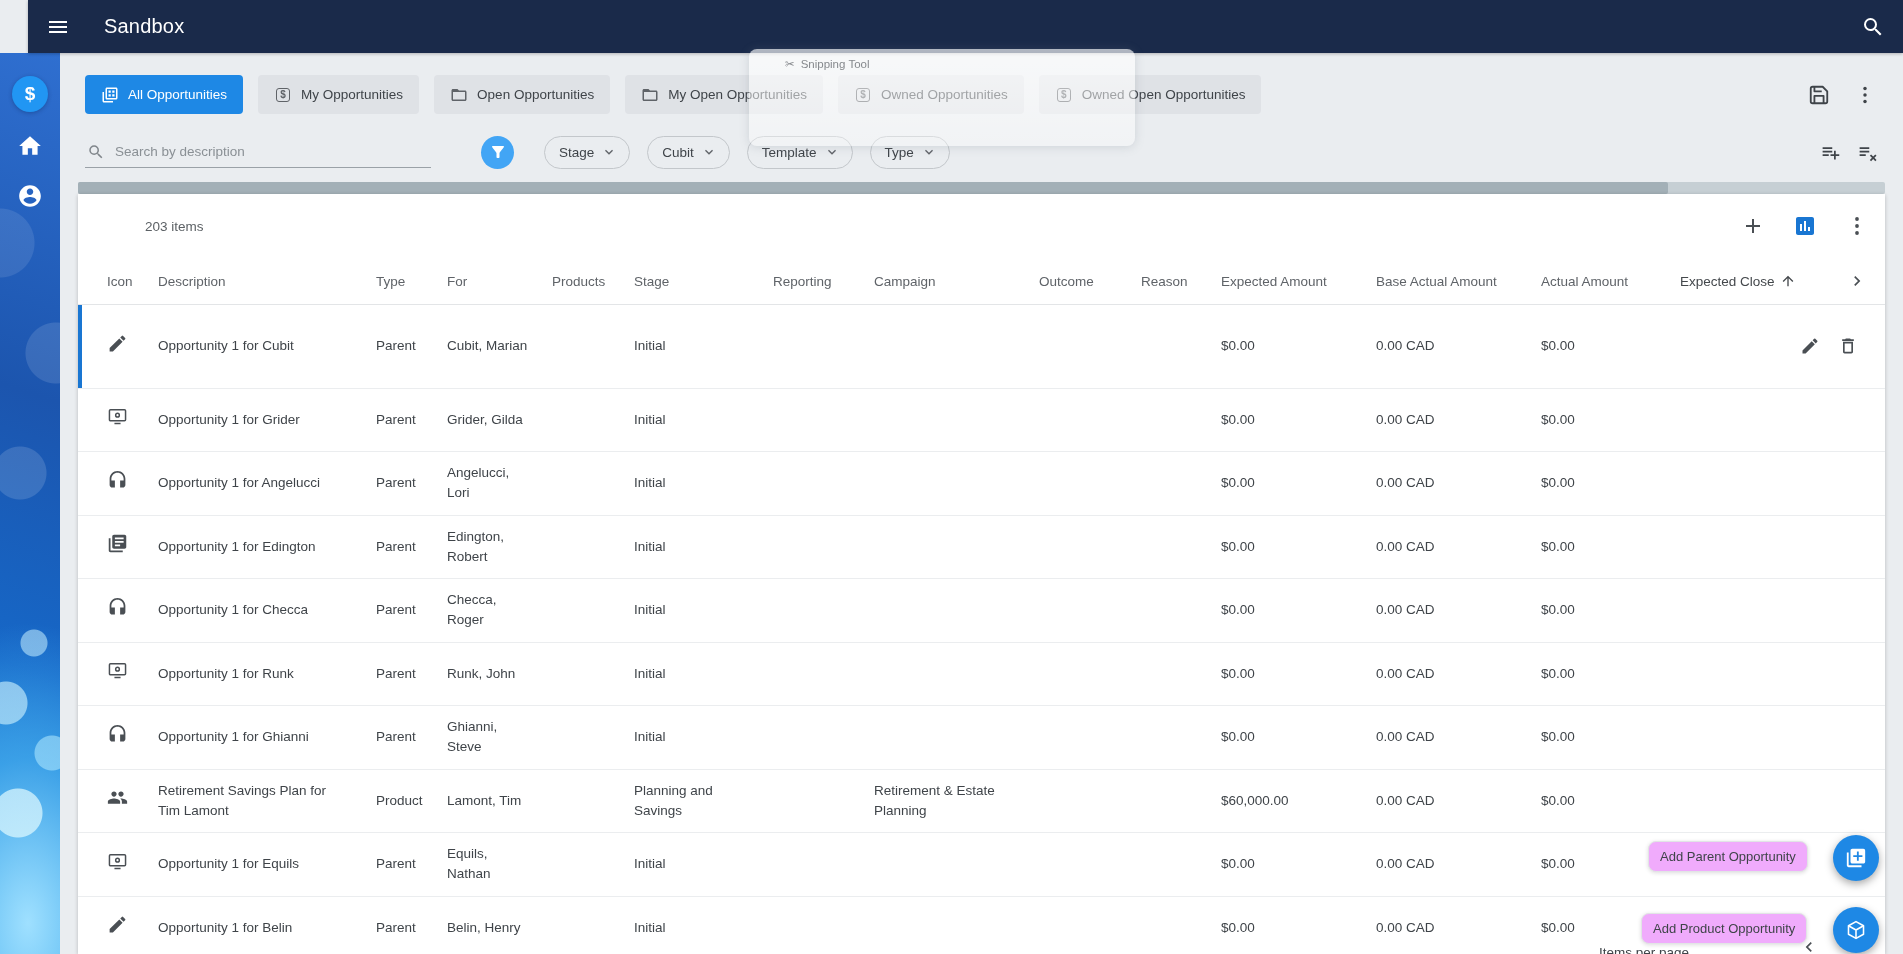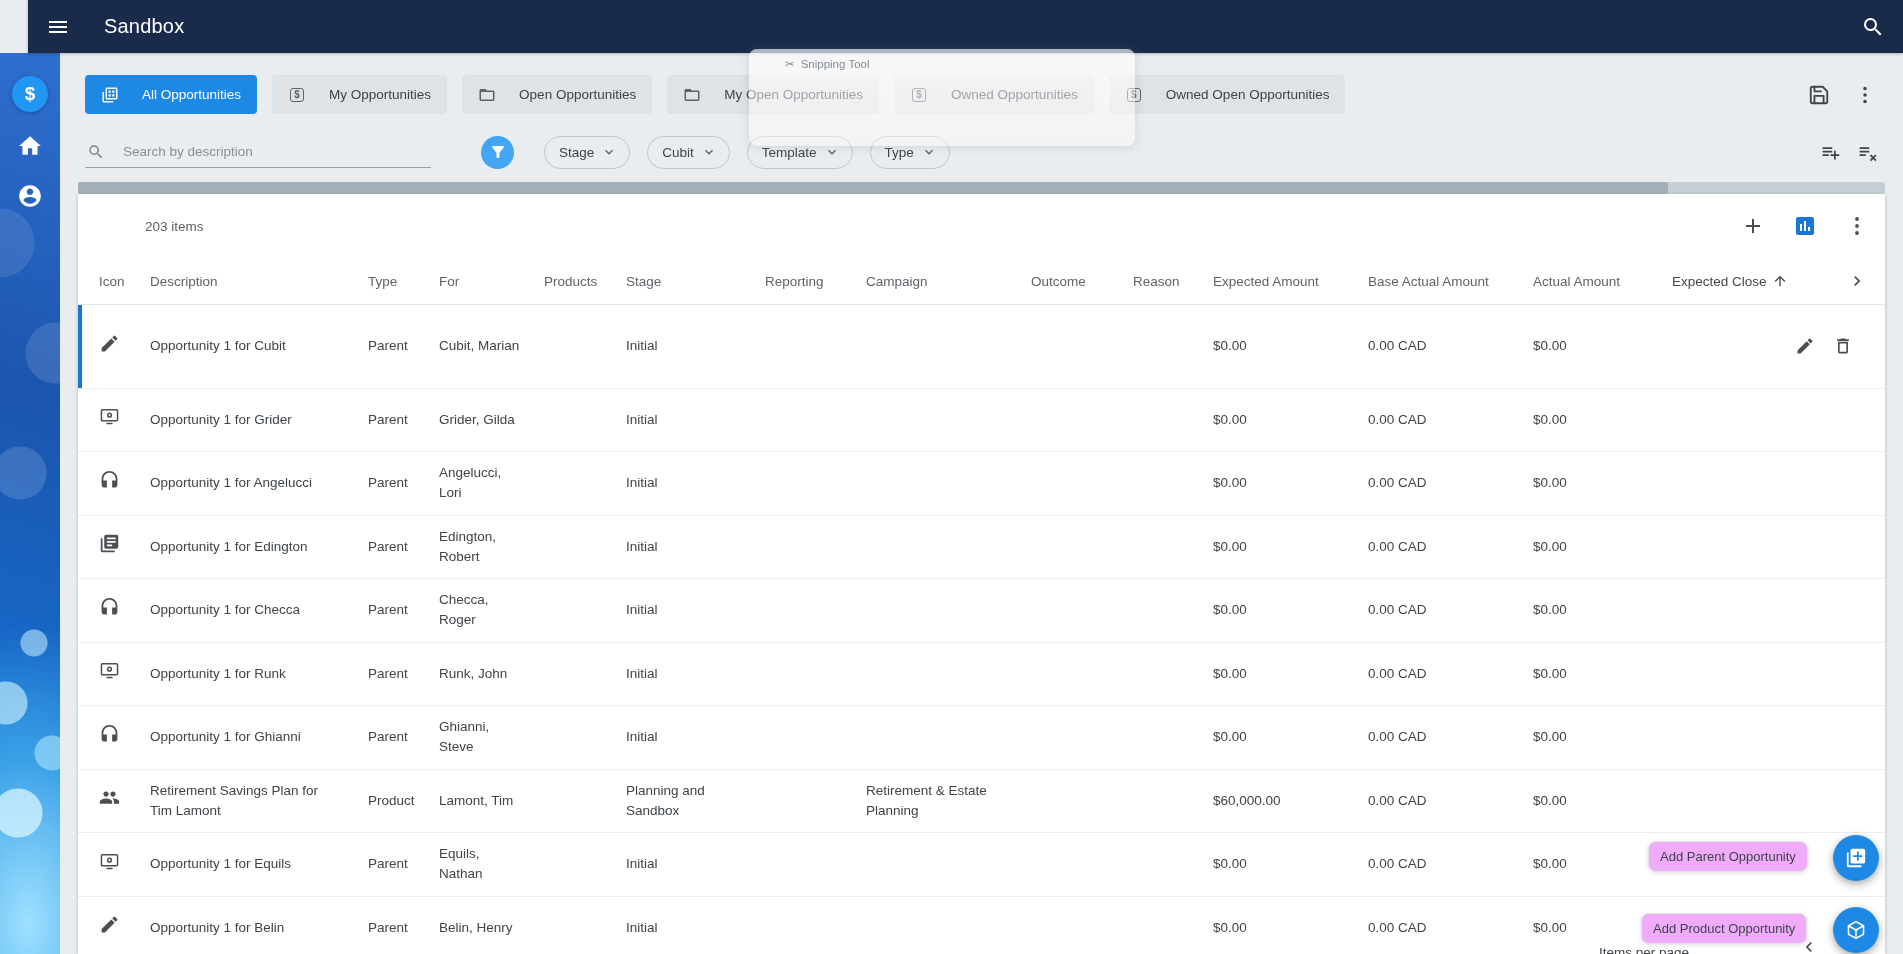--- a/index.html
+++ b/index.html
@@ -52,29 +52,29 @@
   .side-item.home { margin-top:2px; }
   .dollar-circle { width:36px;height:36px;border-radius:50%;background:#2196f3;color:#fff;
     font-weight:700;font-size:19px;display:flex;align-items:center;justify-content:center;
     box-shadow:0 1px 4px rgba(0,20,60,.3); }
 
   
   .content { position:absolute; left:60px; top:53px; right:0; bottom:0; background:#eaedf0; overflow:hidden; }
 
   .views-row { position:absolute; top:22px; left:25px; right:25px; display:flex; align-items:center; }
   .tabs { display:flex; gap:15px; }
-  .chip { display:inline-flex; align-items:center; gap:23px; height:39px; padding:2px 16px;
+  .chip { display:inline-flex; align-items:center; gap:9px; height:39px; padding:2px 16px;
     border:none; border-radius:4px; background:#dfe2e6; color:#3f4449; font-size:13.5px; }
   .chip .ic { color:#5f6368; }
   .chip.selected { background:#1e88e5; color:#fff; }
   .chip.selected .ic { color:#fff; }
   .views-actions { margin-left:auto; display:flex; align-items:center; gap:24px; color:#3f4449; padding-right:2px; }
 
   .filter-row { position:absolute; top:80px; left:25px; right:25px; height:38px; display:flex; align-items:center; }
-  .search-wrap { width:346px; display:flex; align-items:center; gap:18px;
+  .search-wrap { width:346px; display:flex; align-items:center; gap:10px;
     border-bottom:1px solid #9aa1a7; padding:6px 2px; color:#80868b; }
   .search-wrap input { border:none; outline:none; background:transparent; font-size:13.5px;
     font-family:inherit; color:#3f4449; width:100%; }
   .search-wrap input::placeholder { color:#8a9095; }
   .filter-fab { width:33px; height:33px; border-radius:50%; border:none; background:#42a5f5; color:#fff;
     display:flex; align-items:center; justify-content:center; margin-left:50px; }
   .pills { display:flex; gap:17px; margin-left:30px; }
   .pill { display:inline-flex; align-items:center; gap:7px; height:33px; padding:0 12px 0 14px;
     border:1px solid #c3c7cb; border-radius:17px; background:transparent; color:#3f4449; font-size:13.5px; }
   .pill .ic { color:#5f6368; }
@@ -88,21 +88,21 @@
   .card { position:absolute; left:18px; right:18px; top:141px; bottom:0; background:#fff;
     box-shadow:0 1px 4px rgba(0,0,0,.22); overflow:hidden; }
   .card-head { height:64px; display:flex; align-items:center; padding:0 16px 0 28px;margin-left:39px; }
   .count { font-size:13.5px; color:#5c6165; }
   .card-actions { margin-left:auto; display:flex; align-items:center; gap:28px; color:#4a4f54; }
   .chart-blue { color:#1976d2; }
 
   .thead, .trow {
     display:grid;
     grid-template-columns:51px 218px 71px 105px 82px 139px 101px 165px 102px 80px 155px 165px 139px 120px 1fr;
-    padding-left:21px; align-items:center;
+    padding-left:29px; align-items:center;
   }
   .thead { height:47px; border-bottom:1px solid #e3e5e7; color:#5f6368; font-size:13.5px; }
   .th { white-space:nowrap; padding-right:8px; }
   .th-close { display:flex; align-items:center; gap:5px; color:#44484c; }
   .th-last { justify-self:end; padding-right:18px; color:#4a4f54; }
 
   .trow { border-bottom:1px solid #ebedef; min-height:52px; font-size:13.5px; color:#3f4449;
     position:relative; padding-top:11px; padding-bottom:11px; background:#fff; }
   .trow.selected::before { content:""; position:absolute; left:0; top:0; bottom:0; width:4px; background:#1976d2; }
   .cell { white-space:pre-line; padding-right:10px; line-height:1.5; }
@@ -548,21 +548,21 @@
         <div class="trow">
     <span class="cell c-icon"><span class="ic i21"><svg viewBox="0 0 24 24" fill="currentColor">
                 <path d="M16 11c1.66 0 2.99-1.34 2.99-3S17.66 5 16 5c-1.66 0-3 1.34-3 3s1.34 3 3 3zm-8 0c1.66 0 2.99-1.34 2.99-3S9.66 5 8 5C6.34 5 5 6.34 5 8s1.34 3 3 3zm0 2c-2.33 0-7 1.17-7 3.5V19h14v-2.5c0-2.33-4.67-3.5-7-3.5zm8 0c-.29 0-.62.02-.97.05 1.16.84 1.97 1.97 1.97 3.45V19h6v-2.5c0-2.33-4.67-3.5-7-3.5z"></path>
               </svg></span></span>
     <span class="cell">Retirement Savings Plan for
 Tim Lamont</span>
     <span class="cell">Product</span>
     <span class="cell">Lamont, Tim</span>
     <span class="cell"></span>
     <span class="cell">Planning and
-Sandbox</span>
+Savings</span>
     <span class="cell"></span>
     <span class="cell">Retirement &amp; Estate
 Planning</span>
     <span class="cell"></span>
     <span class="cell"></span>
     <span class="cell">$60,000.00</span>
     <span class="cell">0.00 CAD</span>
     <span class="cell">$0.00</span>
     <span class="cell"></span>
     <span class="cell">

